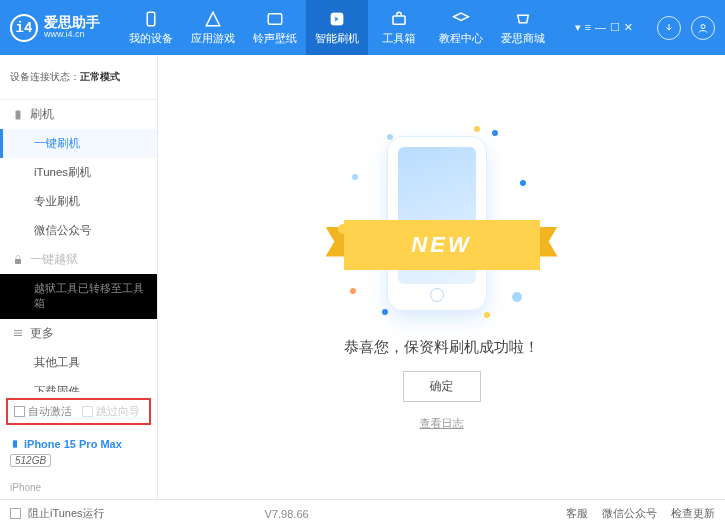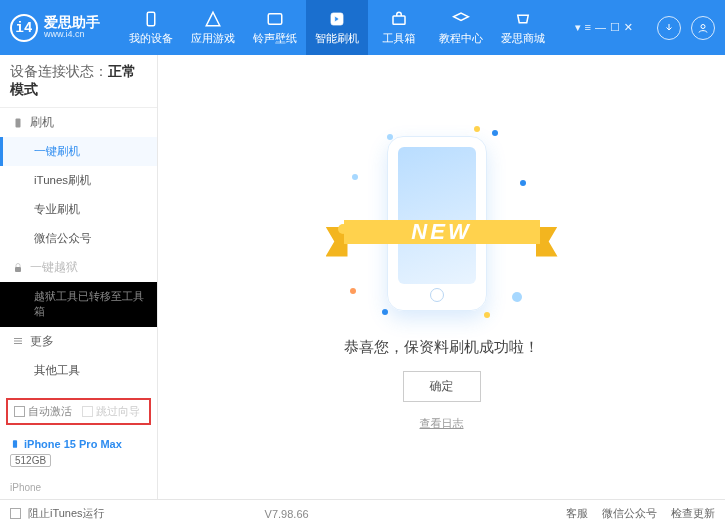--- a/index.html
+++ b/index.html
@@ -20,52 +20,52 @@
 .window-controls { margin-left: auto; display: flex; gap: 4px; align-items: center; }
 .wc-small { display: flex; gap: 4px; margin-right: 12px; }
 .wc-small span, .wc span { font-size: 11px; cursor: pointer; opacity: 0.9; }
 .wc-right { display: flex; gap: 10px; margin-left: 8px; }
 .circle-btn { width: 24px; height: 24px; border: 1.5px solid rgba(255,255,255,0.8); border-radius: 50%; display: flex; align-items: center; justify-content: center; cursor: pointer; }
 .circle-btn svg { width: 12px; height: 12px; stroke: #fff; fill: none; stroke-width: 2; }
 
 
 .body { display: flex; height: 444px; }
 .sidebar { width: 158px; border-right: 1px solid #e8e8e8; display: flex; flex-direction: column; }
-.device-status { padding: 8px 10px; font-size: 14px; color: #666; border-bottom: 1px solid #eee; }
+.device-status { padding: 15px 10px; font-size: 10px; color: #666; border-bottom: 1px solid #eee; }
 .device-status b { color: #333; font-weight: bold; }
 .side-list { flex: 1; overflow: auto; }
 .cat { padding: 6px 12px; font-size: 12px; color: #666; display: flex; align-items: center; gap: 6px; }
 .cat svg { width: 12px; height: 12px; fill: #999; }
 .item { padding: 7px 12px 7px 34px; font-size: 11.5px; color: #555; cursor: pointer; }
 .item.active { color: #2d8cf0; border-left: 3px solid #2d8cf0; padding-left: 31px; background: #f4f9ff; }
 .item.grey { background: #000000; color: #888; font-size: 11px; line-height: 1.4; }
 .cat.locked { color: #bbb; }
 .checkbox-row { border: 2px solid #e23c3c; margin: 6px; padding: 4px 6px; display: flex; gap: 10px; align-items: center; font-size: 11px; color: #888; }
 .checkbox-row .disabled { color: #ccc; }
 .chk { width: 11px; height: 11px; border: 1px solid #aaa; display: inline-block; margin-right: 3px; vertical-align: -2px; }
 .device-info { padding: 6px 10px; font-size: 11px; color: #333; }
 .device-name { color: #2d8cf0; font-weight: bold; display: flex; align-items: center; gap: 4px; }
 .device-name svg { width: 10px; height: 14px; fill: #2d8cf0; }
-.storage { display: inline-block; border: 1px solid #bbb; padding: 0 4px; font-size: 10px; color: #666; margin-top: 3px; border-radius: 2px; }
+.storage { display: inline-block; border: 1px solid #bbb; padding: 0 4px; font-size: 10px; color: #666; margin-top: 3px; border-radius: 2px; font-style: italic; }
 .device-type { color: #aaa; font-size: 10px; margin-top: 15px; }
 
 
 .main { flex: 1; display: flex; flex-direction: column; align-items: center; justify-content: center; gap: 14px; }
 .illus { position: relative; width: 220px; height: 200px; }
 .phone { position: absolute; left: 55px; top: 12px; width: 100px; height: 175px; border-radius: 16px; background: linear-gradient(#fff,#fff); box-shadow: 0 8px 20px rgba(45,140,240,0.18); border: 1px solid #e0eefc; }
 .phone::before { content:""; position:absolute; top:10px; left:10px; right:10px; bottom:26px; background: linear-gradient(160deg,#b9ddff,#e9f4ff); border-radius: 6px; }
 .phone .homebtn { position:absolute; bottom:8px; left:50%; transform:translateX(-50%); width:14px; height:14px; border:1.5px solid #b9d6f3; border-radius:50%; }
 .dot { position:absolute; width:6px; height:6px; border-radius:50%; }
 .d1{background:#2d8cf0;top:6px;left:160px}.d2{background:#ffd24d;top:2px;left:142px}
 .d3{background:#a7d8ff;top:50px;left:20px}.d4{background:#ffd24d;top:100px;left:6px;width:10px;height:10px}
 .d5{background:#ff9c5b;top:164px;left:18px}.d6{background:#2d8cf0;top:185px;left:50px}
 .d7{background:#a7d8ff;top:10px;left:55px}.d8{background:#2d8cf0;top:56px;left:188px}
 .d9{background:#a7d8ff;top:168px;left:180px;width:10px;height:10px}.d10{background:#ffd24d;top:188px;left:152px}
 .ribbon { position:absolute; top:92px; left:-6px; width:232px; height:46px; }
-.ribbon .bar { position:absolute; left:18px; right:18px; top:4px; height:24px; background:#ffd24d; display:flex; align-items:center; justify-content:center; font-weight:900; font-size:22px; color:#fff; letter-spacing:3px; font-style:italic; }
+.ribbon .bar { position:absolute; left:18px; right:18px; top:4px; height:50px; background:#ffd24d; display:flex; align-items:center; justify-content:center; font-weight:900; font-size:22px; color:#fff; letter-spacing:3px; font-style:italic; }
 .ribbon .end { position:absolute; top:11px; width:22px; height:30px; background:#f3b51f; }
 .ribbon .end.l{ left:0; clip-path: polygon(0 0,100% 0,100% 100%,0 100%,40% 50%); }
 .ribbon .end.r{ right:0; clip-path: polygon(0 0,100% 0,60% 50%,100% 100%,0 100%); }
 .success-text { font-size: 15px; color: #444; }
 .ok-btn { border: 1px solid #ccc; background: #fff; padding: 6px 26px; font-size: 12px; color: #555; cursor: pointer; }
 .log-link { font-size: 11px; color: #999; text-decoration: underline; cursor: pointer; }
 
 
 .statusbar { height: 28px; border-top: 1px solid #e5e5e5; display: flex; align-items: center; padding: 0 10px; font-size: 11px; color: #666; }
 .statusbar .left { display: flex; align-items: center; gap: 4px; }

